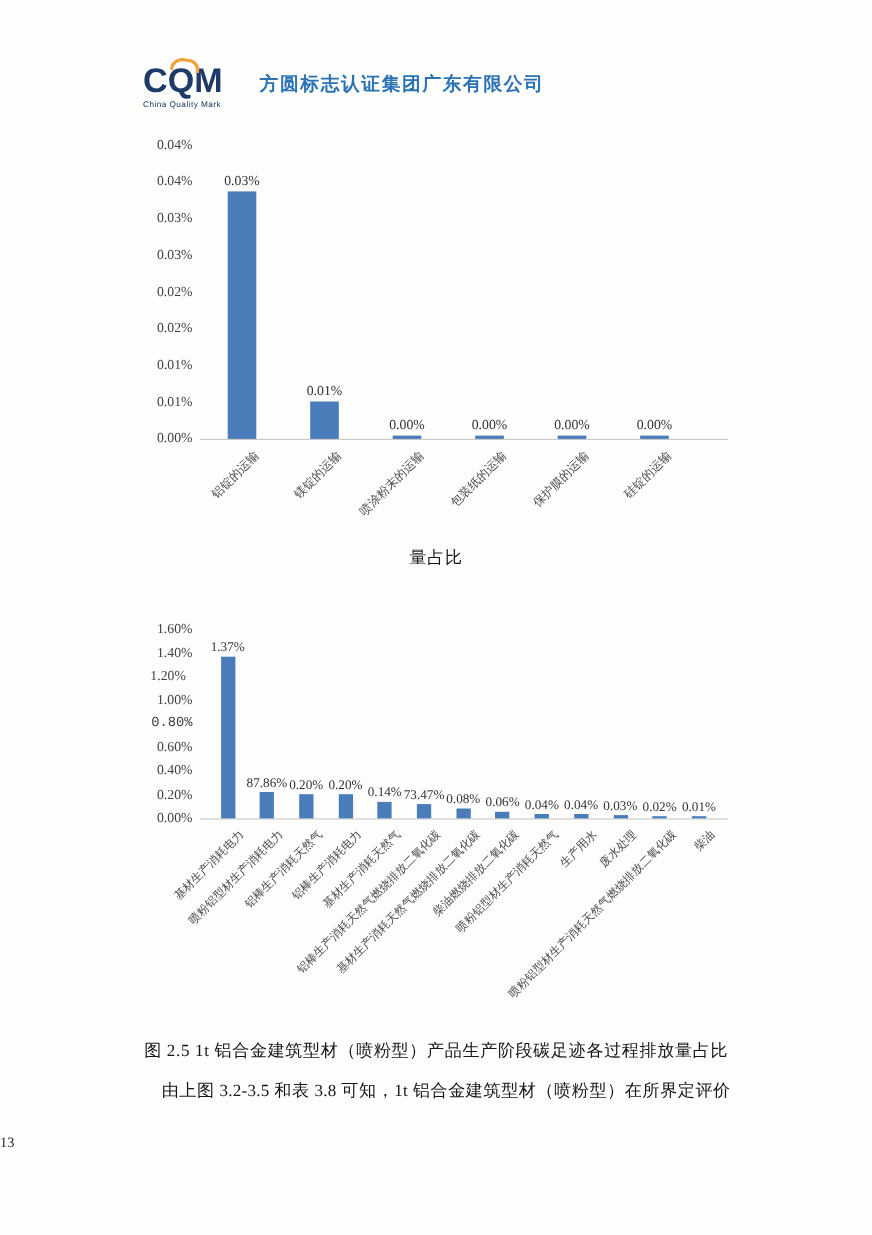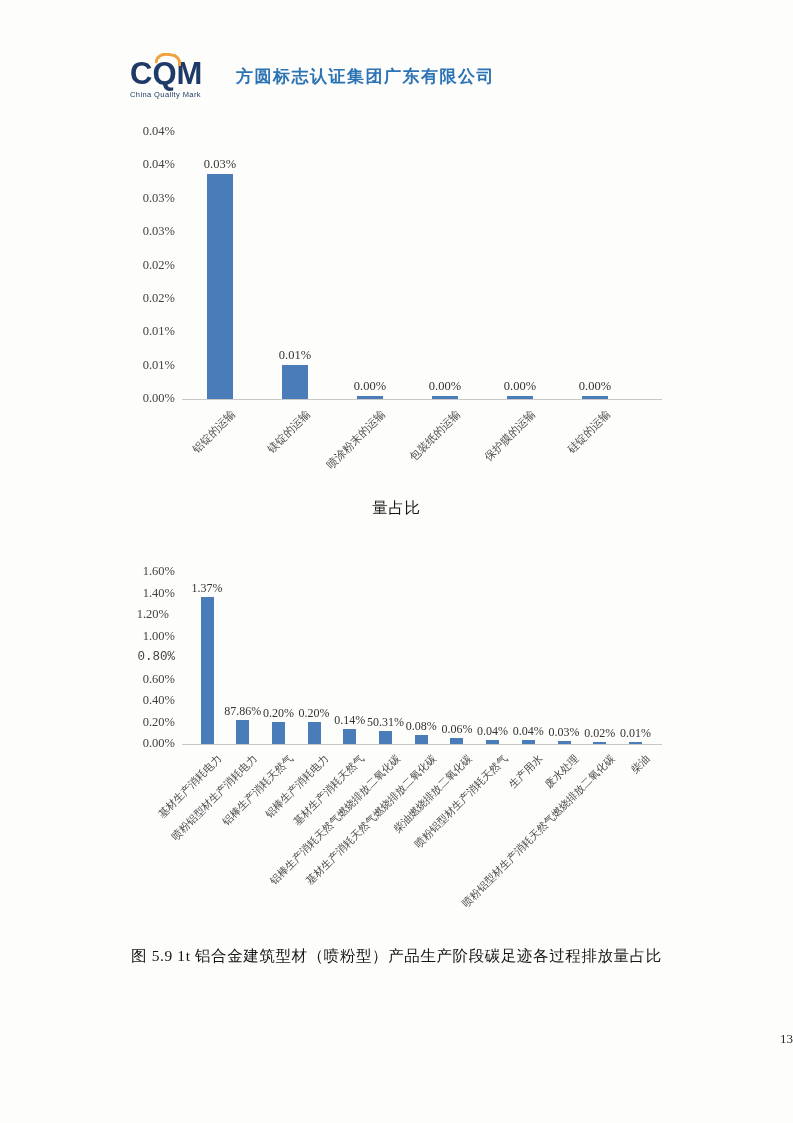--- a/index.html
+++ b/index.html
@@ -55,21 +55,21 @@
   .caption{
     position:absolute;left:120px;width:553px;text-align:center;
     font-size:15.5px;letter-spacing:0.6px;color:#161616;line-height:32px;
   }
   .body-par{
     position:absolute;left:147px;width:517px;
     font-size:15.5px;letter-spacing:0.2px;color:#161616;
     text-align:justify;text-align-last:justify;
   }
   .page-num{
-    position:absolute;left:0;width:793px;text-align:right;
+    position:absolute;left:0;width:793px;text-align:left;
     font-size:13px;color:#2b2b2b;
   }
 </style>
 </head>
 <body>
 
 <div class="page">
 
   <div class="logo-row">
     <div class="logo-block">
@@ -135,21 +135,21 @@
       <div class="bar" style="left: 271.9px; top: 722px; width: 13px; height: 22px; background: rgb(74, 124, 186);"></div>
       <div class="bar-value" style="left: 246.4px; top: 706px; font-size: 12px;">0.20%</div>
       <div class="x-label" style="right: 506.6px; top: 752px; font-size: 10.5px;">铝棒生产消耗天然气</div>
       <div class="bar" style="left: 307.6px; top: 722px; width: 13px; height: 22px; background: rgb(74, 124, 186);"></div>
       <div class="bar-value" style="left: 282.1px; top: 706px; font-size: 12px;">0.20%</div>
       <div class="x-label" style="right: 470.9px; top: 752px; font-size: 10.5px;">铝棒生产消耗电力</div>
       <div class="bar" style="left: 343.3px; top: 729px; width: 13px; height: 15px; background: rgb(74, 124, 186);"></div>
       <div class="bar-value" style="left: 317.8px; top: 713px; font-size: 12px;">0.14%</div>
       <div class="x-label" style="right: 435.2px; top: 752px; font-size: 10.5px;">基材生产消耗天然气</div>
       <div class="bar" style="left: 379px; top: 731px; width: 13px; height: 13px; background: rgb(74, 124, 186);"></div>
-      <div class="bar-value" style="left: 353.5px; top: 715px; font-size: 12px;">50.31%</div>
+      <div class="bar-value" style="left: 353.5px; top: 715px; font-size: 12px;">73.47%</div>
       <div class="x-label" style="right: 399.5px; top: 752px; font-size: 10.5px;">铝棒生产消耗天然气燃烧排放二氧化碳</div>
       <div class="bar" style="left: 414.7px; top: 735px; width: 13px; height: 9px; background: rgb(74, 124, 186);"></div>
       <div class="bar-value" style="left: 389.2px; top: 719px; font-size: 12px;">0.08%</div>
       <div class="x-label" style="right: 363.8px; top: 752px; font-size: 10.5px;">基材生产消耗天然气燃烧排放二氧化碳</div>
       <div class="bar" style="left: 450.4px; top: 738px; width: 13px; height: 6px; background: rgb(74, 124, 186);"></div>
       <div class="bar-value" style="left: 424.9px; top: 722px; font-size: 12px;">0.06%</div>
       <div class="x-label" style="right: 328.1px; top: 752px; font-size: 10.5px;">柴油燃烧排放二氧化碳</div>
       <div class="bar" style="left: 486.1px; top: 740px; width: 13px; height: 4px; background: rgb(74, 124, 186);"></div>
       <div class="bar-value" style="left: 460.6px; top: 724px; font-size: 12px;">0.04%</div>
       <div class="x-label" style="right: 292.4px; top: 752px; font-size: 10.5px;">喷粉铝型材生产消耗天然气</div>
@@ -160,18 +160,19 @@
       <div class="bar-value" style="left: 532px; top: 725px; font-size: 12px;">0.03%</div>
       <div class="x-label" style="right: 221px; top: 752px; font-size: 10.5px;">废水处理</div>
       <div class="bar" style="left: 593.2px; top: 742px; width: 13px; height: 2px; background: rgb(74, 124, 186);"></div>
       <div class="bar-value" style="left: 567.7px; top: 726px; font-size: 12px;">0.02%</div>
       <div class="x-label" style="right: 185.3px; top: 752px; font-size: 10.5px;">喷粉铝型材生产消耗天然气燃烧排放二氧化碳</div>
       <div class="bar" style="left: 628.9px; top: 742px; width: 13px; height: 2px; background: rgb(74, 124, 186);"></div>
       <div class="bar-value" style="left: 603.4px; top: 726px; font-size: 12px;">0.01%</div>
       <div class="x-label" style="right: 149.6px; top: 752px; font-size: 10.5px;">柴油</div>
     </div>
 
-  <div class="caption" style="top:940px;">图 5.9 1t 铝合金建筑型材（喷粉型）产品生产阶段碳足迹各过程排放量占比</div>
+  <div class="caption" style="top:940px;">图 2.5 1t 铝合金建筑型材（喷粉型）产品生产阶段碳足迹各过程排放量占比</div>
 
+  <div class="body-par" style="top:981px;">由上图 3.2-3.5 和表 3.8 可知，1t 铝合金建筑型材（喷粉型）在所界定评价</div>
 
   <div class="page-num" style="top:1031px;">13</div>
 
 </div>
 
 </body></html>

